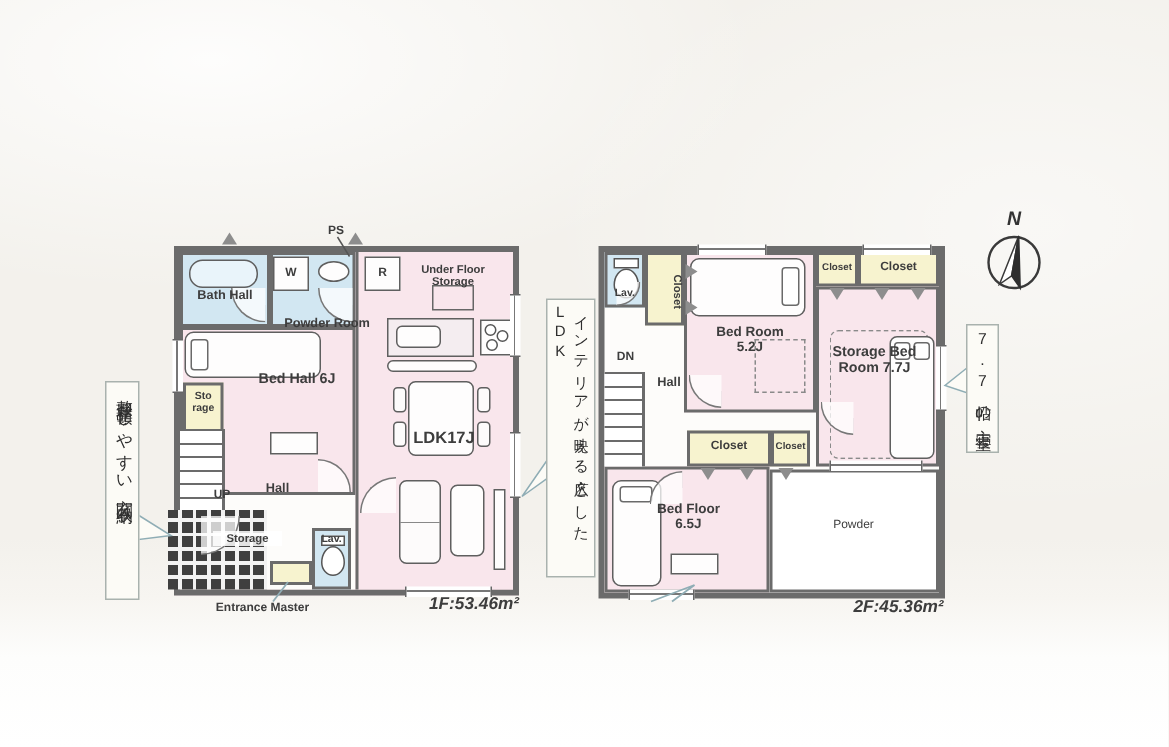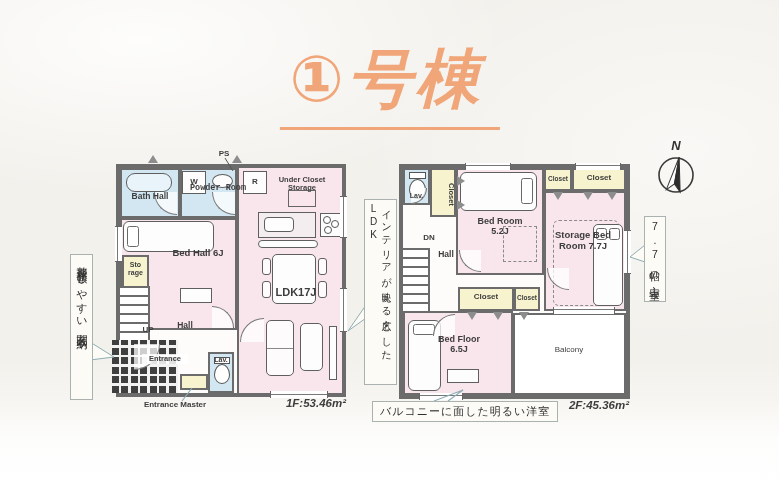--- a/index.html
+++ b/index.html
@@ -44,21 +44,20 @@
   .chair{position:absolute;box-sizing:border-box;border:1.2px solid #5f5f5f;background:#fdfbfb;border-radius:3px;z-index:3;}
   svg.overlay{position:absolute;left:0;top:0;z-index:6;pointer-events:none;}
   .compass{position:absolute;left:650px;top:138px;width:52px;text-align:center;z-index:7;}
   .compass .n{font-weight:bold;font-style:italic;font-size:13px;color:#333;}
 </style>
 </head>
 <body>
 
 <div class="page">
 
-  <div class="title">①号棟</div>
 
   <div class="compass">
     <div class="n">N</div>
     <svg width="44" height="44" viewBox="0 0 44 44">
       <circle cx="22" cy="22" r="17" fill="none" stroke="#3a3a3a" stroke-width="1.6"></circle>
       <g transform="rotate(10 22 22)">
         <polygon points="22,4 15,38 22,31" fill="#ffffff" stroke="#3a3a3a" stroke-width="1"></polygon>
         <polygon points="22,4 29,38 22,31" fill="#2e2e2e" stroke="#2e2e2e" stroke-width="1"></polygon>
       </g>
     </svg>
@@ -115,30 +114,30 @@
     <div class="arcTL" style="left:120px;top:150px;width:24px;height:24px;"></div>
 
     <div class="winV" style="right:-5px;top:28px;height:40px;"></div>
     <div class="winV" style="right:-5px;top:120px;height:42px;"></div>
     <div class="winH" style="left:150px;bottom:-5px;width:56px;"></div>
     <div class="winV" style="left:-5px;top:58px;height:34px;"></div>
     <div class="chevU" style="left:28px;top:-13px;"></div>
     <div class="chevU" style="left:112px;top:-13px;"></div>
 
     <div class="lbl" style="left:8px;top:24px;width:44px;font-size:8.5px;">Bath Hall</div>
-    <div class="lbl" style="left:62px;top:16px;width:72px;font-size:8.5px;font-family:Liberation Mono, monospace;">Powder Room</div>
+    <div class="lbl" style="left:62px;top:43px;width:72px;font-size:8.5px;">Powder Room</div>
     <div class="lbl" style="left:62px;top:10px;width:24px;font-size:8px;">W</div>
     <div class="lbl" style="left:123px;top:10px;width:24px;font-size:8px;">R</div>
-    <div class="lbl" style="left:156px;top:8px;width:52px;font-size:7.5px;">Under Closet Storage</div>
+    <div class="lbl" style="left:156px;top:8px;width:52px;font-size:7.5px;">Under Floor Storage</div>
     <div class="lbl" style="left:146px;top:118px;width:60px;font-size:11px;">LDK17J</div>
     <div class="lbl" style="left:48px;top:80px;width:60px;font-size:9.5px;">Bed Hall 6J</div>
     <div class="lbl" style="left:3px;top:93px;width:25px;font-size:7px;">Sto rage</div>
     <div class="lbl" style="left:16px;top:158px;width:24px;font-size:8px;">UP</div>
     <div class="lbl" style="left:50px;top:153px;width:30px;font-size:8.5px;">Hall</div>
-    <div class="lbl" style="left:22px;top:186px;width:46px;font-size:7.5px;background:rgba(255,255,255,.85);padding:1px 0;">Entrance</div>
+    <div class="lbl" style="left:22px;top:186px;width:46px;font-size:7.5px;background:rgba(255,255,255,.85);padding:1px 0;">Storage</div>
     <div class="lbl" style="left:89px;top:188px;width:24px;font-size:7px;">Lav.</div>
   </div>
 
   <div class="plan" style="left:399px;top:164px;width:231px;height:235px;background:#fdfcfa;">
 
     <div class="room" style="left:0;top:0;width:27px;height:37px;background:#d2e7f2;border-width:2px;"></div>
     <div class="room" style="left:27px;top:0;width:26px;height:49px;background:#f7f3cf;border-width:2px;"></div>
     <div class="room" style="left:53px;top:0;width:88px;height:107px;background:#f9e6ec;"></div>
     <div class="room" style="left:141px;top:0;width:28px;height:23px;background:#f7f3cf;border-width:2px;"></div>
     <div class="room" style="left:169px;top:0;width:54px;height:23px;background:#f7f3cf;border-width:2px;"></div>
@@ -182,40 +181,39 @@
     <div class="winV" style="right:-5px;top:62px;height:42px;"></div>
     <div class="winH" style="left:16px;bottom:-5px;width:42px;"></div>
     <div class="winH" style="left:150px;top:139px;width:60px;"></div>
 
     <div class="lbl" style="left:1px;top:24px;width:25px;font-size:7px;">Lav.</div>
     <div class="lbl" style="left:28px;top:6px;width:24px;height:40px;font-size:7.5px;writing-mode:vertical-rl;">Closet</div>
     <div class="lbl" style="left:68px;top:48px;width:58px;font-size:9px;">Bed Room 5.2J</div>
     <div class="lbl" style="left:141px;top:7px;width:28px;font-size:6.5px;">Closet</div>
     <div class="lbl" style="left:170px;top:6px;width:52px;font-size:8px;">Closet</div>
     <div class="lbl" style="left:152px;top:62px;width:56px;font-size:9.5px;">Storage Bed Room 7.7J</div>
-    <div class="lbl" style="left:2px;top:66px;width:24px;font-size:8px;margin-left:12px;">DN</div>
+    <div class="lbl" style="left:2px;top:66px;width:24px;font-size:8px;">DN</div>
     <div class="lbl" style="left:28px;top:82px;width:30px;font-size:8.5px;">Hall</div>
     <div class="lbl" style="left:58px;top:125px;width:50px;font-size:8px;">Closet</div>
     <div class="lbl" style="left:110px;top:126px;width:28px;font-size:6.5px;">Closet</div>
     <div class="lbl" style="left:28px;top:166px;width:56px;font-size:9px;">Bed Floor 6.5J</div>
-    <div class="lbl" style="left:136px;top:178px;width:60px;font-size:8px;font-weight:normal;">Balcony</div>
+    <div class="lbl" style="left:136px;top:178px;width:60px;font-size:8px;font-weight:normal;">Powder</div>
   </div>
 
   <div class="lbl" style="left:212px;top:150px;width:24px;font-size:8px;">PS</div>
   <div class="lbl" style="left:285px;top:397px;width:62px;font-size:11.5px;font-style:italic;">1F:53.46m²</div>
   <div class="lbl" style="left:566px;top:399px;width:66px;font-size:11.5px;font-style:italic;">2F:45.36m²</div>
   <div class="lbl" style="left:130px;top:401px;width:90px;font-size:8px;">Entrance Master</div>
 
   <svg class="overlay" width="779" height="498" viewBox="0 0 779 498">
     <polygon points="90,342 114,357 90,360" fill="#fcfbf6" stroke="#8fadb5" stroke-width="1"></polygon>
     <polygon points="366,305 348,331 366,318" fill="#fcfbf6" stroke="#8fadb5" stroke-width="1"></polygon>
     <polygon points="645,245 630,257 645,262" fill="#fcfbf6" stroke="#8fadb5" stroke-width="1"></polygon>
     <polyline points="434,401 463,390 448,401" fill="none" stroke="#8fadb5" stroke-width="1.2"></polyline>
     <line x1="225" y1="158" x2="233" y2="171" stroke="#555" stroke-width="1"></line>
     <line x1="182" y1="401" x2="192" y2="388" stroke="#8fadb5" stroke-width="1.2"></line>
   </svg>
 
   <div class="callout vcall" style="left:70px;top:254px;height:138px;font-size:11px;padding:3px 3px;">整理整頓しやすい玄関収納</div>
   <div class="callout vcall" style="left:364px;top:199px;height:178px;font-size:10px;padding:3px 3px;">インテリアが映える広々としたLDK</div>
   <div class="callout vcall" style="left:644px;top:216px;height:78px;font-size:10.5px;padding:3px 3px;">7.7帖の主寝室</div>
-  <div class="callout" style="left:372px;top:401px;font-size:11px;padding:2px 7px;letter-spacing:1px;">バルコニーに面した明るい洋室</div>
 
 </div>
 
 </body></html>

